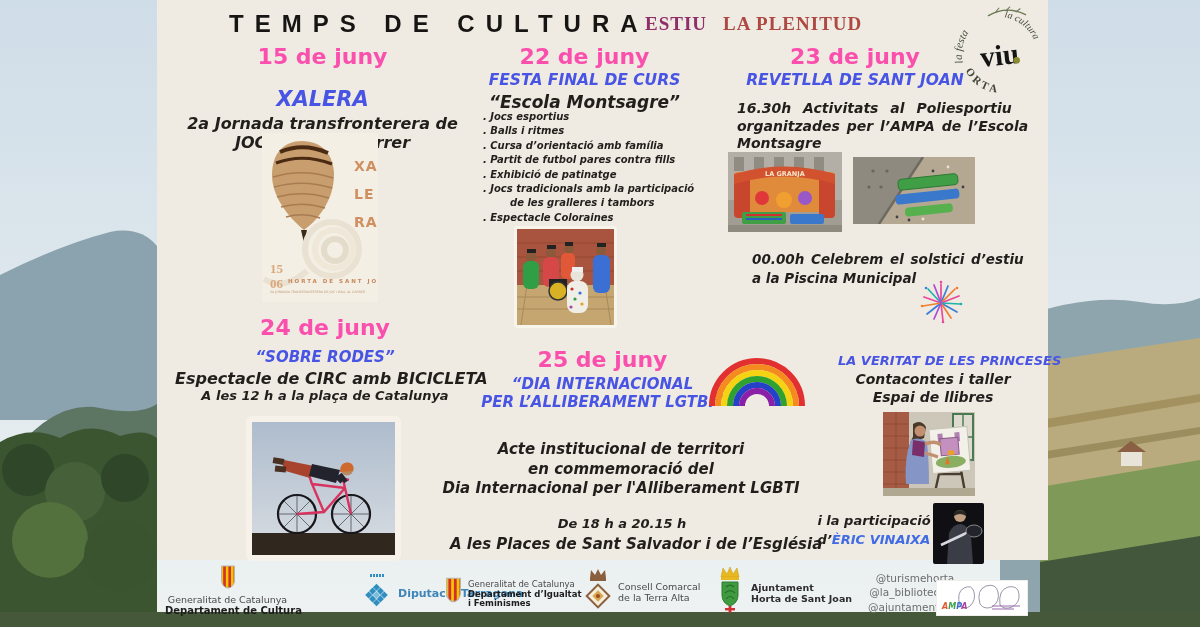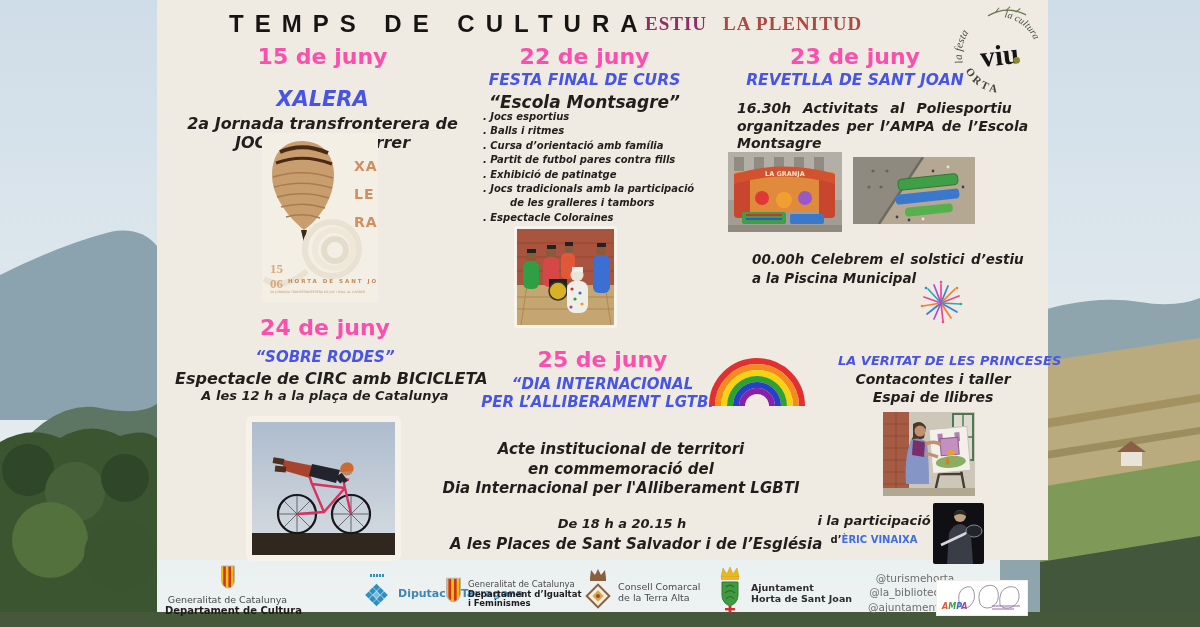--- a/index.html
+++ b/index.html
@@ -352,21 +352,21 @@
       <path d="M28,28 Q21,46 23,72 L46,72 Q46,48 44,30 Q36,24 28,28 Z" fill="#8595c5"></path>
       <path d="M30,28 L42,30 L41,45 L29,43 Z" fill="#7a2f6a"></path>
       <path d="M42,32 Q52,28 58,33" stroke="#c29070" stroke-width="3.5" fill="none"></path>
       <path d="M42,41 Q50,43 55,45" stroke="#c29070" stroke-width="3" fill="none"></path>
       <rect y="76" width="92" height="8" fill="#b0a890"></rect>
     </svg>
   </div>
 
   <div class="abs ctr" style="left:657px;top:511px;width:120px;">
     <div class="blk nw" style="font-size:13px;line-height:19px;">i la participació</div>
-    <div class="nw" style="font-size:10px;line-height:19px;font-weight:bold;">
+    <div class="nw" style="font-size:13px;line-height:19px;font-weight:bold;font-style:italic;">
       <span style="color:#211e1c;">d’</span><span style="color:#3f6be4;">ÈRIC VINAIXA</span>
     </div>
   </div>
   <div class="abs" style="left:776px;top:503px;line-height:0;">
     <svg width="51" height="61" viewBox="0 0 51 61">
       <rect width="51" height="61" rx="2" fill="#101014"></rect>
       <path d="M14,61 L16,30 Q20,21 28,21 Q36,23 38,33 L40,61 Z" fill="#3a3d46"></path>
       <circle cx="27" cy="13" r="6" fill="#c0a080"></circle>
       <path d="M21,10 Q27,4 33,10 L33,13 Q27,9 21,13 Z" fill="#2a2620"></path>
       <path d="M8,42 L42,26" stroke="#d8d8e0" stroke-width="2.5"></path>

